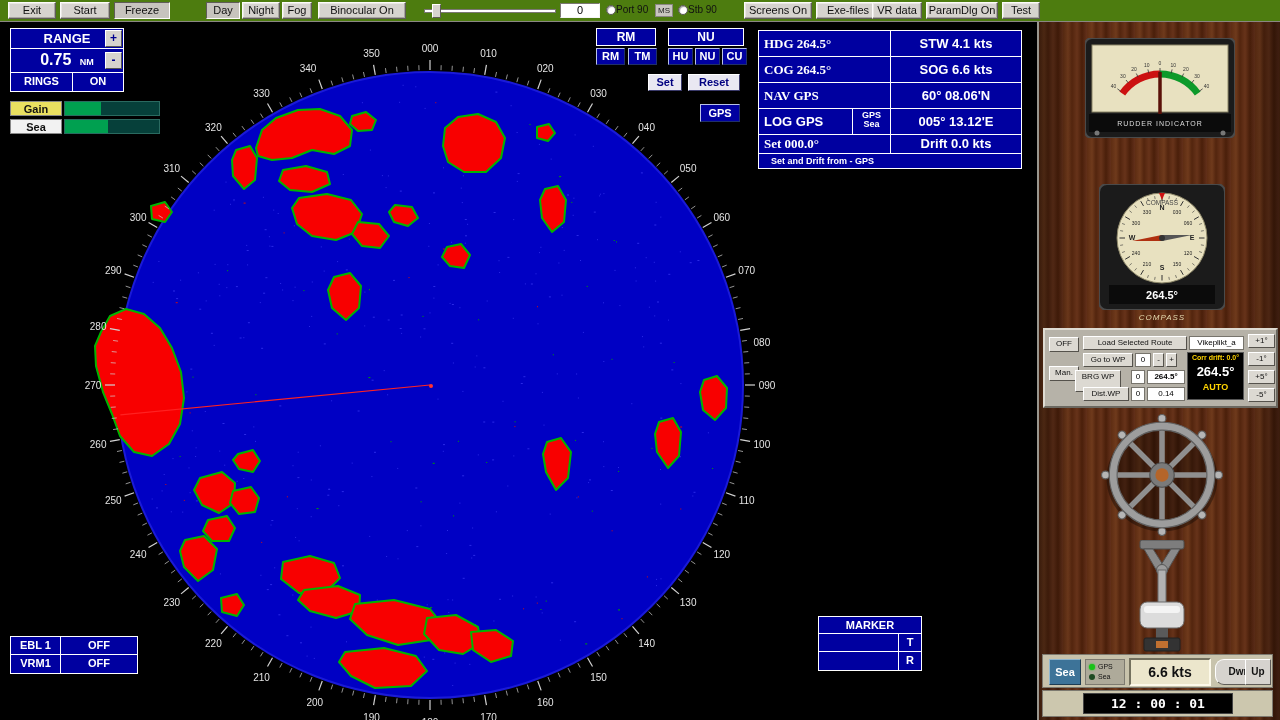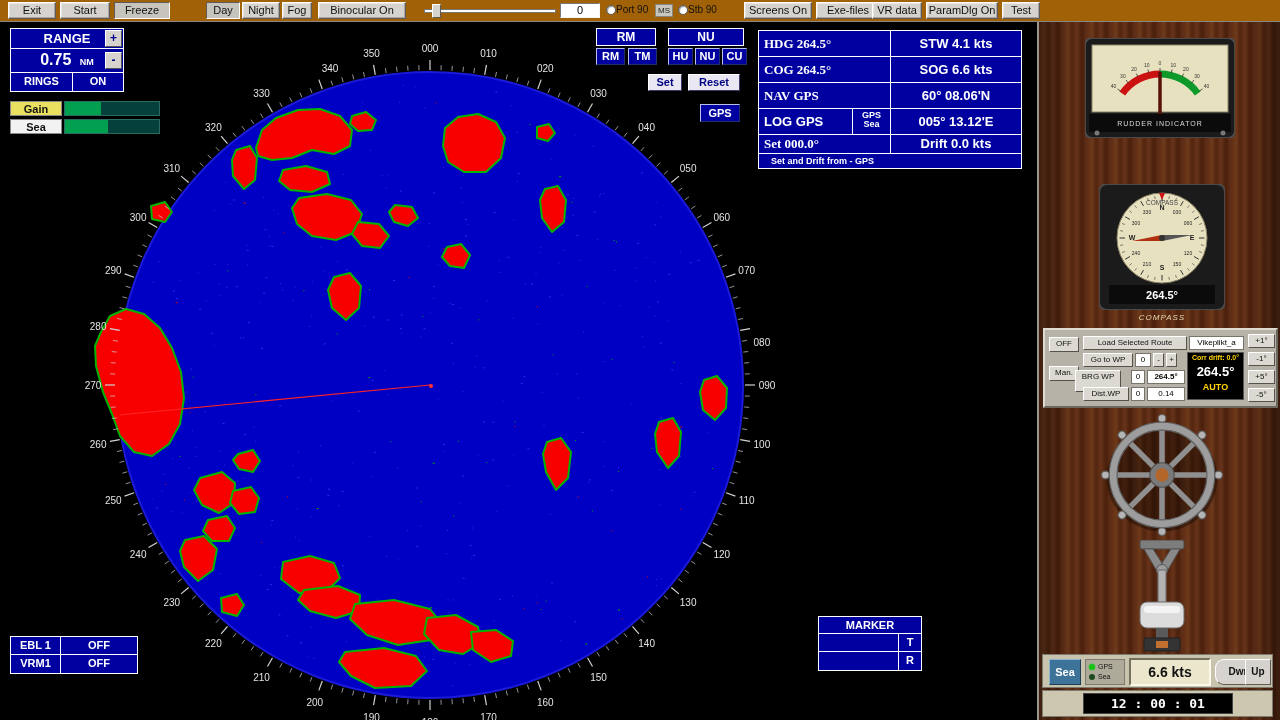--- a/index.html
+++ b/index.html
@@ -1,20 +1,20 @@
 <!DOCTYPE html>
 <html><head>
 <meta charset="utf-8">
 <style>
 *{margin:0;padding:0;box-sizing:border-box;}
 html,body{width:1280px;height:720px;overflow:hidden;background:#000;font-family:"Liberation Sans",sans-serif;}
 #app{position:relative;width:1280px;height:720px;background:#000;}
 
 
-#toolbar{position:absolute;left:0;top:0;width:1280px;height:22px;background:#a16207;border-bottom:1px solid #8a8782;z-index:40;}
+#toolbar{position:absolute;left:0;top:0;width:1280px;height:22px;background:#4d7c0f;border-bottom:1px solid #8a8782;z-index:40;}
 .btn{position:absolute;top:2px;height:17px;background:#d6d3ce;border:1px solid;border-color:#fcfbfa #5f5c58 #5f5c58 #fcfbfa;box-shadow:inset -1px -1px 0 #a8a5a0,inset 1px 1px 0 #e9e7e3;font-size:11px;line-height:14px;text-align:center;color:#111;cursor:default;}
 .btn.pressed{border-color:#5f5c58 #fcfbfa #fcfbfa #5f5c58;background:#c7c4be;box-shadow:none;}
 .field{position:absolute;top:3px;height:15px;background:#fff;border:1px solid;border-color:#7a7772 #f5f5f5 #f5f5f5 #7a7772;font-size:11px;text-align:center;line-height:13px;color:#000;}
 .radio-wrap{position:absolute;top:4px;display:flex;align-items:center;gap:0;font-size:10px;color:#111;}
 .radio{width:10px;height:10px;border-radius:50%;background:#fff;border:1px solid #5a5856;box-shadow:inset 1px 1px 1px #999;}
 #toolbar-slider{position:absolute;left:424px;top:6px;width:132px;height:10px;}
 #toolbar-slider .track{position:absolute;left:0;top:3px;width:132px;height:4px;background:#fff;border:1px solid #7a7772;}
 #toolbar-slider .thumb{position:absolute;left:8px;top:-2px;width:9px;height:14px;background:#d6d3ce;border:1px solid;border-color:#fff #5f5c58 #5f5c58 #fff;}
 #ms-box{position:absolute;left:655px;top:4px;width:18px;height:13px;background:#c9c6c0;border:1px solid #8a8782;font-size:8px;text-align:center;line-height:11px;color:#222;}
 
@@ -812,21 +812,21 @@
       <span class="bearing-label" style="left: 138.149px; top: 553.5px;">240</span>
       <span class="bearing-label" style="left: 113.324px; top: 500.261px;">250</span>
       <span class="bearing-label" style="left: 98.1198px; top: 443.519px;">260</span>
       <span class="bearing-label" style="left: 93px; top: 385px;">270</span>
       <span class="bearing-label" style="left: 98.1198px; top: 326.481px;">280</span>
       <span class="bearing-label" style="left: 113.324px; top: 269.739px;">290</span>
       <span class="bearing-label" style="left: 138.149px; top: 216.5px;">300</span>
       <span class="bearing-label" style="left: 171.843px; top: 168.381px;">310</span>
       <span class="bearing-label" style="left: 213.381px; top: 126.843px;">320</span>
       <span class="bearing-label" style="left: 261.5px; top: 93.1494px;">330</span>
-      <span class="bearing-label" style="left: 330px; top: 68.3236px;">340</span>
+      <span class="bearing-label" style="left: 308px; top: 68.3236px;">340</span>
       <span class="bearing-label" style="left: 371.481px; top: 53.1198px;">350</span>
     </div>
 
   <div id="range-panel" class="bluebox">
     <div class="row" id="range-title-row">
       <span>RANGE</span>
       <span class="tinybtn" style="top:1px">+</span>
     </div>
     <div class="row" id="range-value-row">
       <span class="val">0.75</span>

